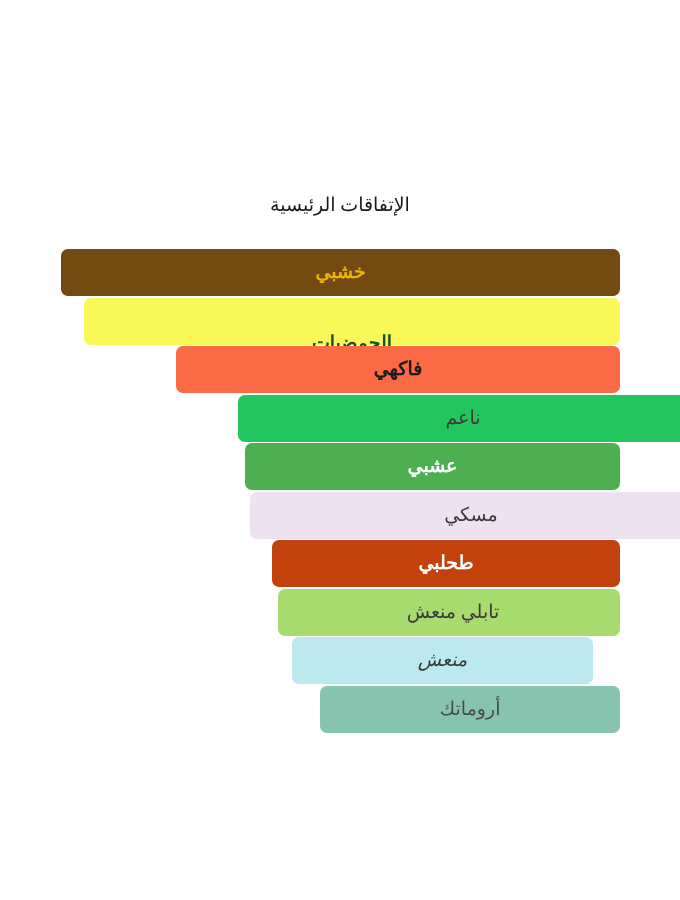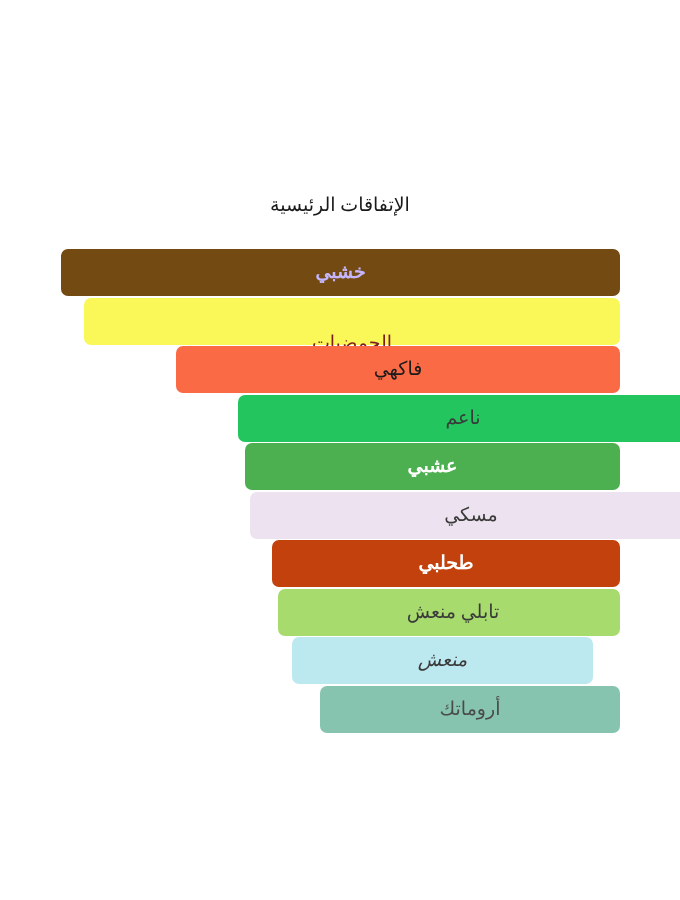--- a/index.html
+++ b/index.html
@@ -69,27 +69,27 @@
 </head>
 <body>
 
 <div class="page">
 
   <div class="chart-title">الإتفاقات الرئيسية</div>
 
   <div class="funnel">
 
   <div class="bar" style="left: 61px; width: 559px; top: 0px; background: rgb(114, 74, 18);">
-        <span class="bar-label" style="color: #c4b5fd; font-weight: 700;">خشبي</span>
+        <span class="bar-label" style="color: #eab308; font-weight: 700;">خشبي</span>
       </div>
       <div class="bar" style="left: 84px; width: 536px; top: 49px; background: rgb(250, 248, 88);">
-        <span class="bar-label" style="color: #7f1d1d; font-weight: 400; margin-top: 43px;">الحمضيات</span>
+        <span class="bar-label" style="color: #14532d; font-weight: 700; margin-top: 43px;">الحمضيات</span>
       </div>
       <div class="bar" style="left: 176px; width: 444px; top: 97px; background: rgb(249, 106, 69);">
-        <span class="bar-label" style="color: rgb(26, 26, 26); font-weight: 400;">فاكهي</span>
+        <span class="bar-label" style="color: rgb(26, 26, 26); font-weight: 700;">فاكهي</span>
       </div>
       <div class="bar" style="left: 238px; width: 450px; top: 146px; background: #22c55e;">
         <span class="bar-label" style="color: rgb(58, 58, 58); font-weight: 400;">ناعم</span>
       </div>
       <div class="bar" style="left: 245px; width: 375px; top: 194px; background: rgb(76, 175, 80);">
         <span class="bar-label" style="color: rgb(255, 255, 255); font-weight: 700;">عشبي</span>
       </div>
       <div class="bar" style="left: 250px; width: 442px; top: 243px; background: rgb(237, 227, 240);">
         <span class="bar-label" style="color: rgb(58, 58, 58); font-weight: 400;">مسكي</span>
       </div>

